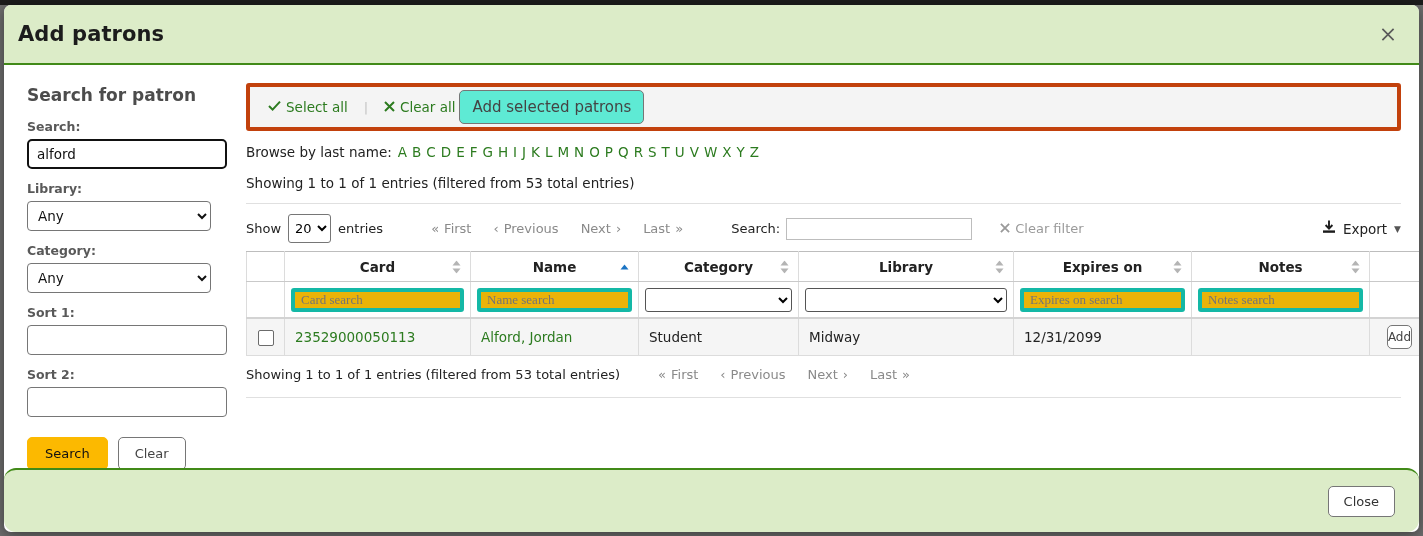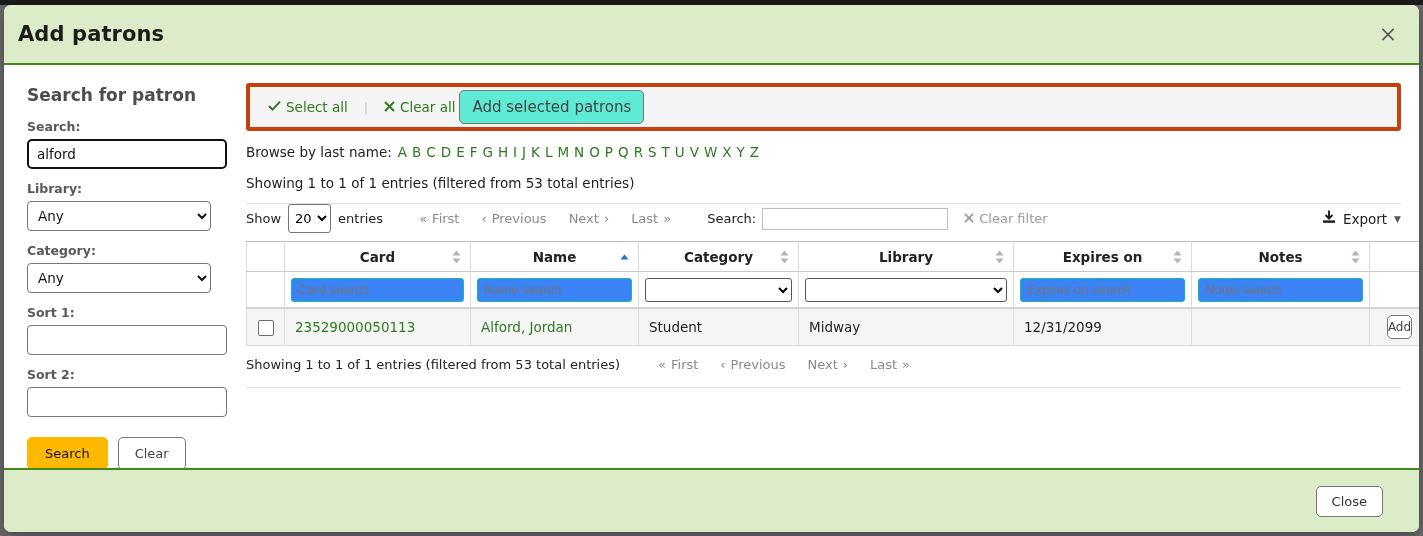--- a/index.html
+++ b/index.html
@@ -64,22 +64,23 @@
     flex: 1 1 auto;
     display: flex;
     background: #fff;
     overflow: hidden;
   }
   .modal-footer {
     height: 62px;
     background: #dcecc8;
     border-top: 2px solid #418a18;
     display: flex; align-items: center; justify-content: flex-end;
-    padding: 0 36px;
+    padding: 0 24px;
     flex: 0 0 auto;
+    border-radius: 12px;
   }
   .btn-close-footer {
     font-family: inherit;
     font-size: 13px;
     color: #333;
     background: #fff;
     border: 1px solid #767676;
     border-radius: 5px;
     padding: 7px 15px;
     cursor: pointer;
@@ -221,23 +222,24 @@
     color: #222;
   }
   .rule {
     border: 0;
     border-top: 1px solid #e0e0e0;
     margin: 12px 0 0 0;
   }
 
   .dt-controls {
     display: flex; align-items: center;
+    margin-top: 10px;
     font-size: 13px;
     color: #222;
-    gap: 0;
+    gap: 12px;
   }
   .dt-length { display: flex; align-items: center; gap: 7px; }
   .dt-length select {
     font-family: inherit;
     font-size: 13px;
     height: 29px;
     padding: 1px 2px 1px 2px;
     border: 1px solid #767676;
     border-radius: 3px;
     background: #fff;
@@ -321,30 +323,30 @@
     width: 9px; height: 13px;
     display: block;
   }
   tr.filter-row td {
     background: #fff;
     height: 35px;
     padding: 0 6px;
     vertical-align: middle;
   }
   tr.filter-row input {
-    font-family: Liberation Sans, sans-serif;
+    font-family: Liberation Serif, serif;
     font-size: 13px;
     color: #111;
     width: 100%;
     height: 24px;
     box-sizing: border-box;
-    border: 1px solid #14b8a6;
+    border: 4px solid #14b8a6;
     border-radius: 3px;
     padding: 2px 6px;
-    background: #3b82f6;
+    background: #eab308;
   }
   tr.filter-row select {
     font-family: inherit;
     font-size: 13px;
     width: 100%;
     height: 24px;
     box-sizing: border-box;
     border: 1px solid #555;
     border-radius: 3px;
     background: #fff;

